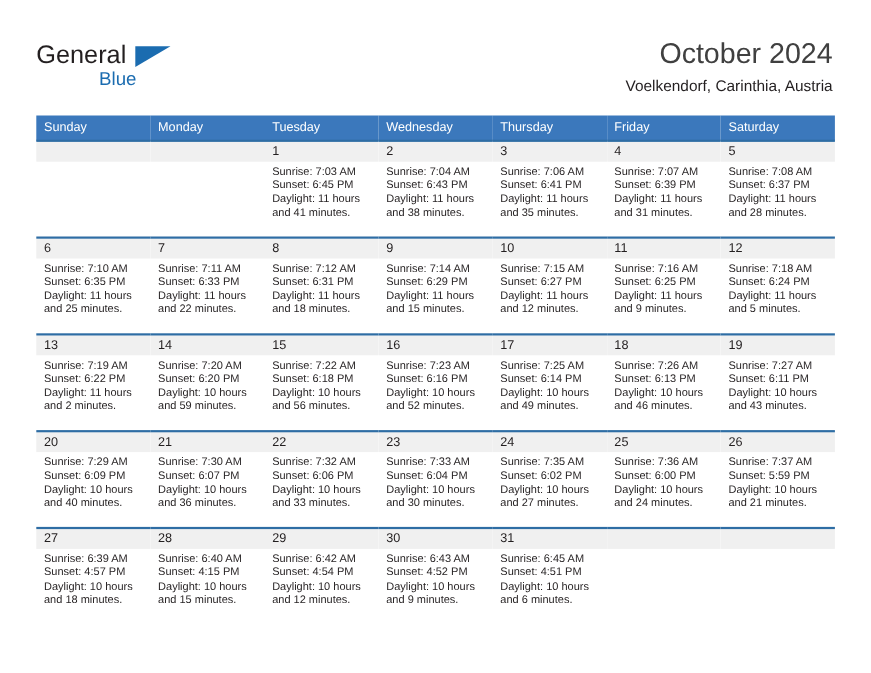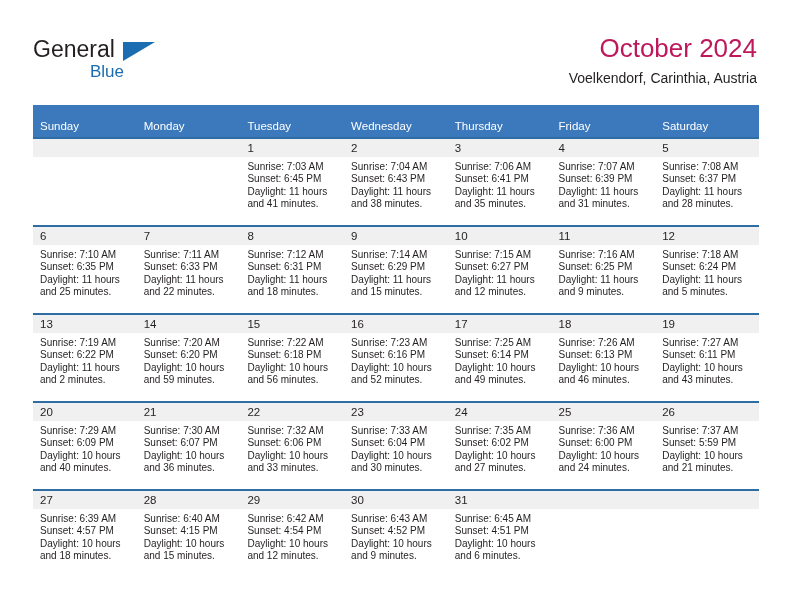--- a/index.html
+++ b/index.html
@@ -67,21 +67,21 @@
   }
 
   .title-block {
     position: absolute;
     right: 35px;
     top: 33px;
     text-align: right;
   }
   .title-main {
     font-size: 26px;
-    color: #be185d;
+    color: #404040;
     line-height: 30px;
     white-space: nowrap;
   }
   .title-sub {
     font-size: 14px;
     color: #231f20;
     line-height: 18px;
     margin-top: 6px;
     white-space: nowrap;
     margin-left: 45px;
@@ -97,21 +97,21 @@
     table-layout: fixed;
   }
   .calendar col { width: 103.71px; }
 
   .dow-row th {
     background: #3b78bc;
     color: #ffffff;
     font-size: 11.5px;
     font-weight: normal;
     text-align: left;
-    padding: 15px 0 5px 7px;
+    padding: 5px 0 5px 7px;
     height: 18px;
     box-sizing: border-box;
     vertical-align: middle;
   }
 
   .week-row td {
     border-top: 2px solid #2e6da4;
     padding: 0;
     vertical-align: top;
     height: 88px;

